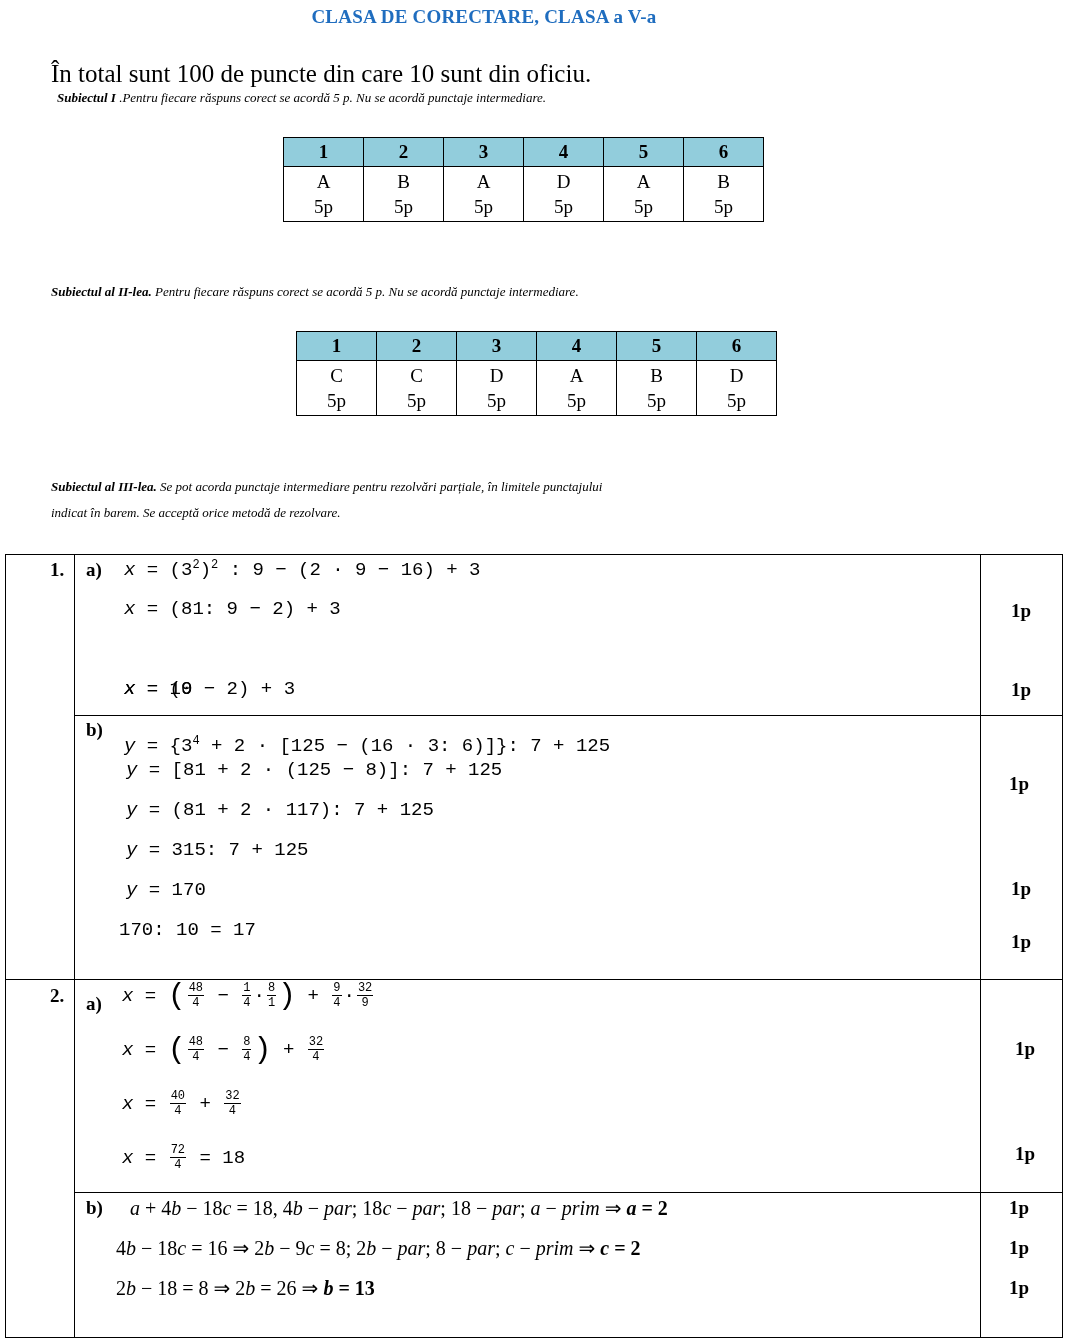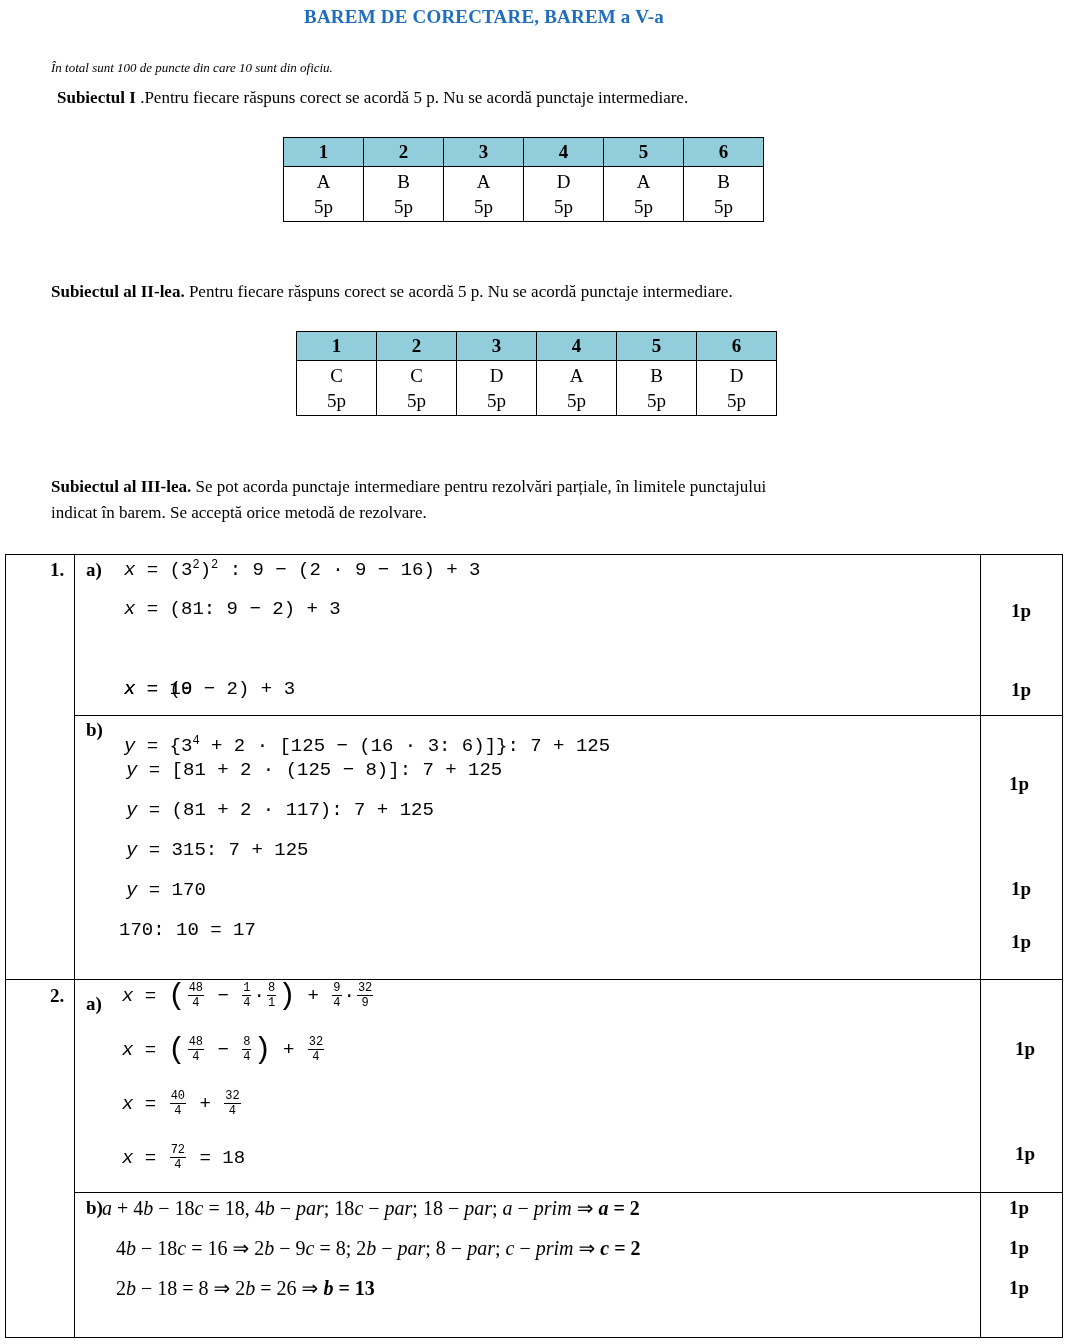--- a/index.html
+++ b/index.html
@@ -1,22 +1,22 @@
 <!DOCTYPE html>
 <html><head>
 <meta charset="utf-8">
 <style>
   html, body { margin:0; padding:0; background:#ffffff; }
   body { width:1074px; height:1344px; position:relative; overflow:hidden;
          font-family:"Liberation Serif", "DejaVu Serif", serif; color:#000; }
   .abs { position:absolute; }
   .title { left:0; width:968px; top:6px; text-align:center; font-weight:bold;
            font-size:19px; color:#1f6dbf; letter-spacing:0.2px; }
-  .intro { left:51px; top:60px; font-size:13px; font-style:italic; }
-  .para { left:51px; font-size:17px; line-height:26px; }
+  .intro { left:51px; top:60px; font-size:25px; }
+  .para { left:51px; font-size:13px; line-height:26px;font-style:italic; }
   .para b { font-weight:bold; }
   table.ans { position:absolute; border-collapse:collapse; font-size:19px; }
   table.ans td { border:1.5px solid #000; text-align:center; width:79px; padding:0; }
   table.ans tr.head td { background:#92cddc; font-weight:bold; height:28px; }
   table.ans tr.body td { height:54px; line-height:25px; vertical-align:middle; }
 
   
   .grid { left:5px; top:554px; width:1058px; height:784px; border:1.5px solid #000; box-sizing:border-box; }
   .vline { position:absolute; top:0; bottom:0; width:0; border-left:1.5px solid #000; }
   .hline { position:absolute; height:0; border-top:1.5px solid #000; }
@@ -30,21 +30,21 @@
   .frac .n { border-bottom:1px solid #000; padding:0 1px; }
   .frac .d { padding:0 1px; }
   .big { font-size:30px; vertical-align:middle; font-weight:200; line-height:0; }
   .eqb { position:absolute; font-family:"Liberation Serif", serif; font-size:20px; white-space:nowrap; }
   .eqb i { font-style:italic; }
   sup { font-size:12px; }
 </style>
 </head>
 <body>
 
-<div class="abs title">BAREM DE CORECTARE, BAREM  a V-a</div>
+<div class="abs title">CLASA DE CORECTARE, CLASA  a V-a</div>
 <div class="abs intro">În total sunt 100 de puncte din care 10 sunt din oficiu.</div>
 
 <div class="abs para" style="top:85px; left:57px;">
   <b>Subiectul I</b><span> .Pentru fiecare răspuns corect se acordă 5 p. Nu se acordă punctaje intermediare.</span>
 </div>
 <table class="ans" style="left:283px; top:137px;">
   <tbody>
       <tr class="head">
     <td>1</td>
     <td>2</td>
@@ -192,19 +192,19 @@
         <span class="d">4</span>
       </span></div>
   <div class="eq" style="left:116px; top:588px;"><i>x</i> = <span class="frac">
         <span class="n">72</span>
         <span class="d">4</span>
       </span> = 18</div>
   <div class="pts" style="left:1009px; top:483px;">1p</div>
   <div class="pts" style="left:1009px; top:588px;">1p</div>
 
   <div class="lbl" style="left:80px; top:642px;">b)</div>
-  <div class="eqb" style="left:96px; top:641px;"><i>a</i> + 4<i>b</i> − 18<i>c</i> = 18, 4<i>b</i> − <i>par</i>; 18<i>c</i> − <i>par</i>; 18 − <i>par</i>; <i>a</i> − <i>prim</i> ⇒ <b><i>a</i> = 2</b></div>
+  <div class="eqb" style="left:124px; top:641px;"><i>a</i> + 4<i>b</i> − 18<i>c</i> = 18, 4<i>b</i> − <i>par</i>; 18<i>c</i> − <i>par</i>; 18 − <i>par</i>; <i>a</i> − <i>prim</i> ⇒ <b><i>a</i> = 2</b></div>
   <div class="eqb" style="left:110px; top:681px;">4<i>b</i> − 18<i>c</i> = 16 ⇒ 2<i>b</i> − 9<i>c</i> = 8; 2<i>b</i> − <i>par</i>; 8 − <i>par</i>; <i>c</i> − <i>prim</i> ⇒ <b><i>c</i> = 2</b></div>
   <div class="eqb" style="left:110px; top:721px;">2<i>b</i> − 18 = 8 ⇒ 2<i>b</i> = 26 ⇒ <b><i>b</i> = 13</b></div>
   <div class="pts" style="left:1003px; top:642px;">1p</div>
   <div class="pts" style="left:1003px; top:682px;">1p</div>
   <div class="pts" style="left:1003px; top:722px;">1p</div>
 </div>
 
 </body></html>

